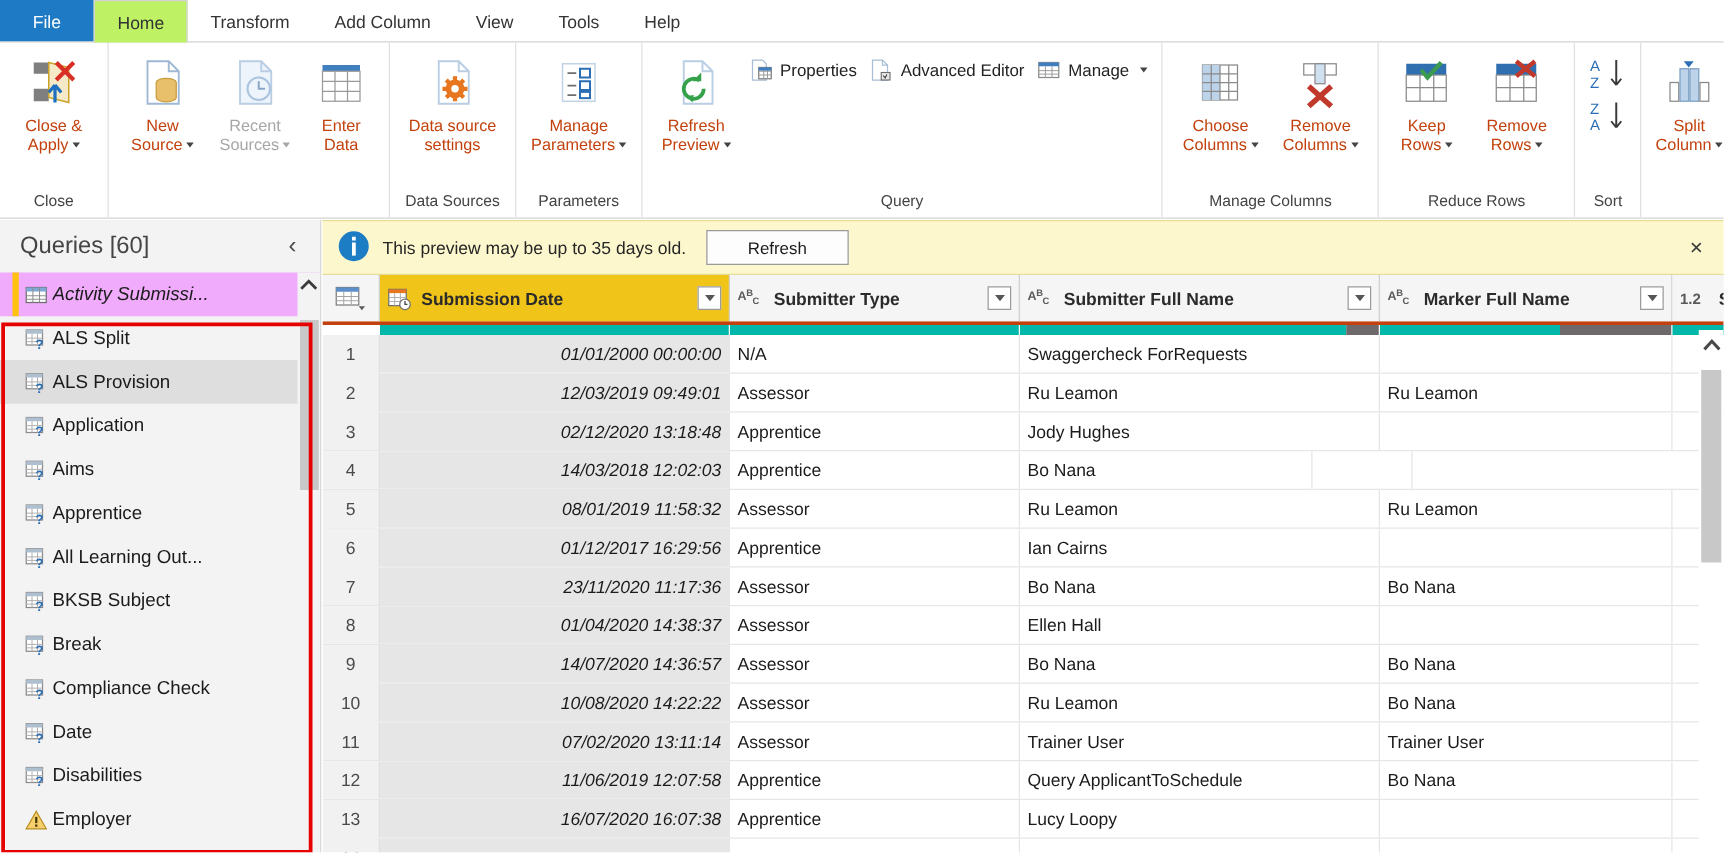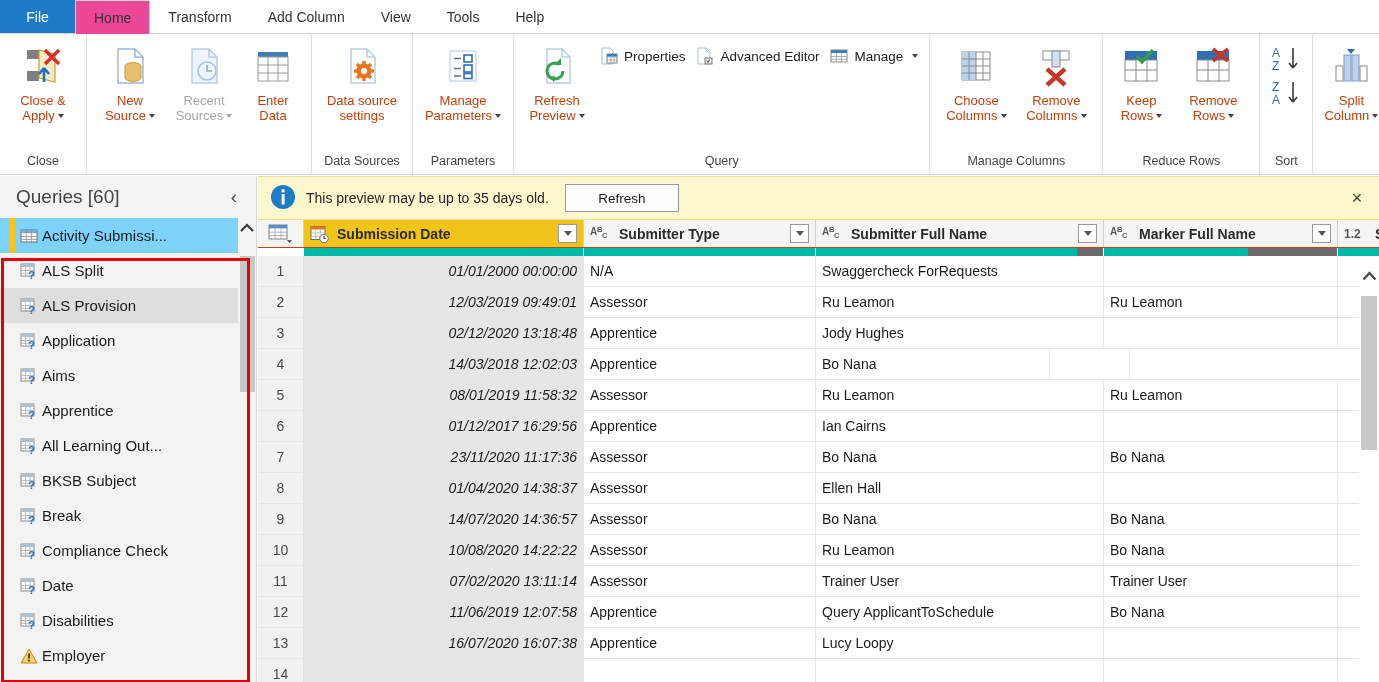--- a/index.html
+++ b/index.html
@@ -32,21 +32,21 @@
     color: #333;
     cursor: default;
     white-space: nowrap;
   }
   .tab.file {
     background: #1e7ac4;
     color: #ffffff;
     min-width: 75px;
   }
   .tab.active {
-    background: #ec4899;
+    background: #bef264;
     border-left: 1px solid #d4d4d4;
     border-right: 1px solid #d4d4d4;
     border-top: 1px solid #d4d4d4;
     margin-bottom: -1px;
     position: relative;
     z-index: 2;
   }
 
   
   .ribbon {
@@ -164,21 +164,21 @@
   .qlistwrap { position: relative; height: 464px; }
   .qlist { position: absolute; left: 0; top: 0; right: 0; bottom: 0; }
   .qitem {
     height: 35px;
     display: flex; align-items: center;
     padding-left: 42px;
     font-size: 15px; color: #1b1b1b;
     cursor: default;
     position: relative;
   }
-  .qitem.selected { background: #7dd3fc; }
+  .qitem.selected { background: #f0abfc; font-style: italic; }
   .qitem.hover2 { background: #dedede; }
   .qitem .accent {
     position: absolute; left: 10px; top: 0; width: 5px; height: 100%;
     background: #ffc20e;
   }
   .qitem .qico { position: absolute; left: 20px; width: 18px; height: 18px; display:flex; align-items:center; justify-content:center; }
   .qitem .qlbl { white-space: nowrap; overflow: hidden; }
 
   .qscroll {
     position: absolute; right: 0; top: 0; width: 18px; bottom: 0;
@@ -206,23 +206,23 @@
 
   
   .grid {
     position: absolute;
     left: 258px; top: 220px; right: 0; bottom: 0;
     background: #ffffff;
     overflow: hidden;
   }
   .gridhead {
     display: flex;
-    height: 28px;
+    height: 40px;
     background: #f5f5f5;
-    border-bottom: 1px solid #c2410c;
+    border-bottom: 3px solid #c2410c;
     position: relative;
   }
   .hcell {
     display: flex; align-items: center;
     border-right: 1px solid #d0d0d0;
     padding: 0 6px;
     font-size: 14px; font-weight: bold; color: #2b2b2b;
     background: #f5f5f5;
     position: relative;
     flex: 0 0 auto;

